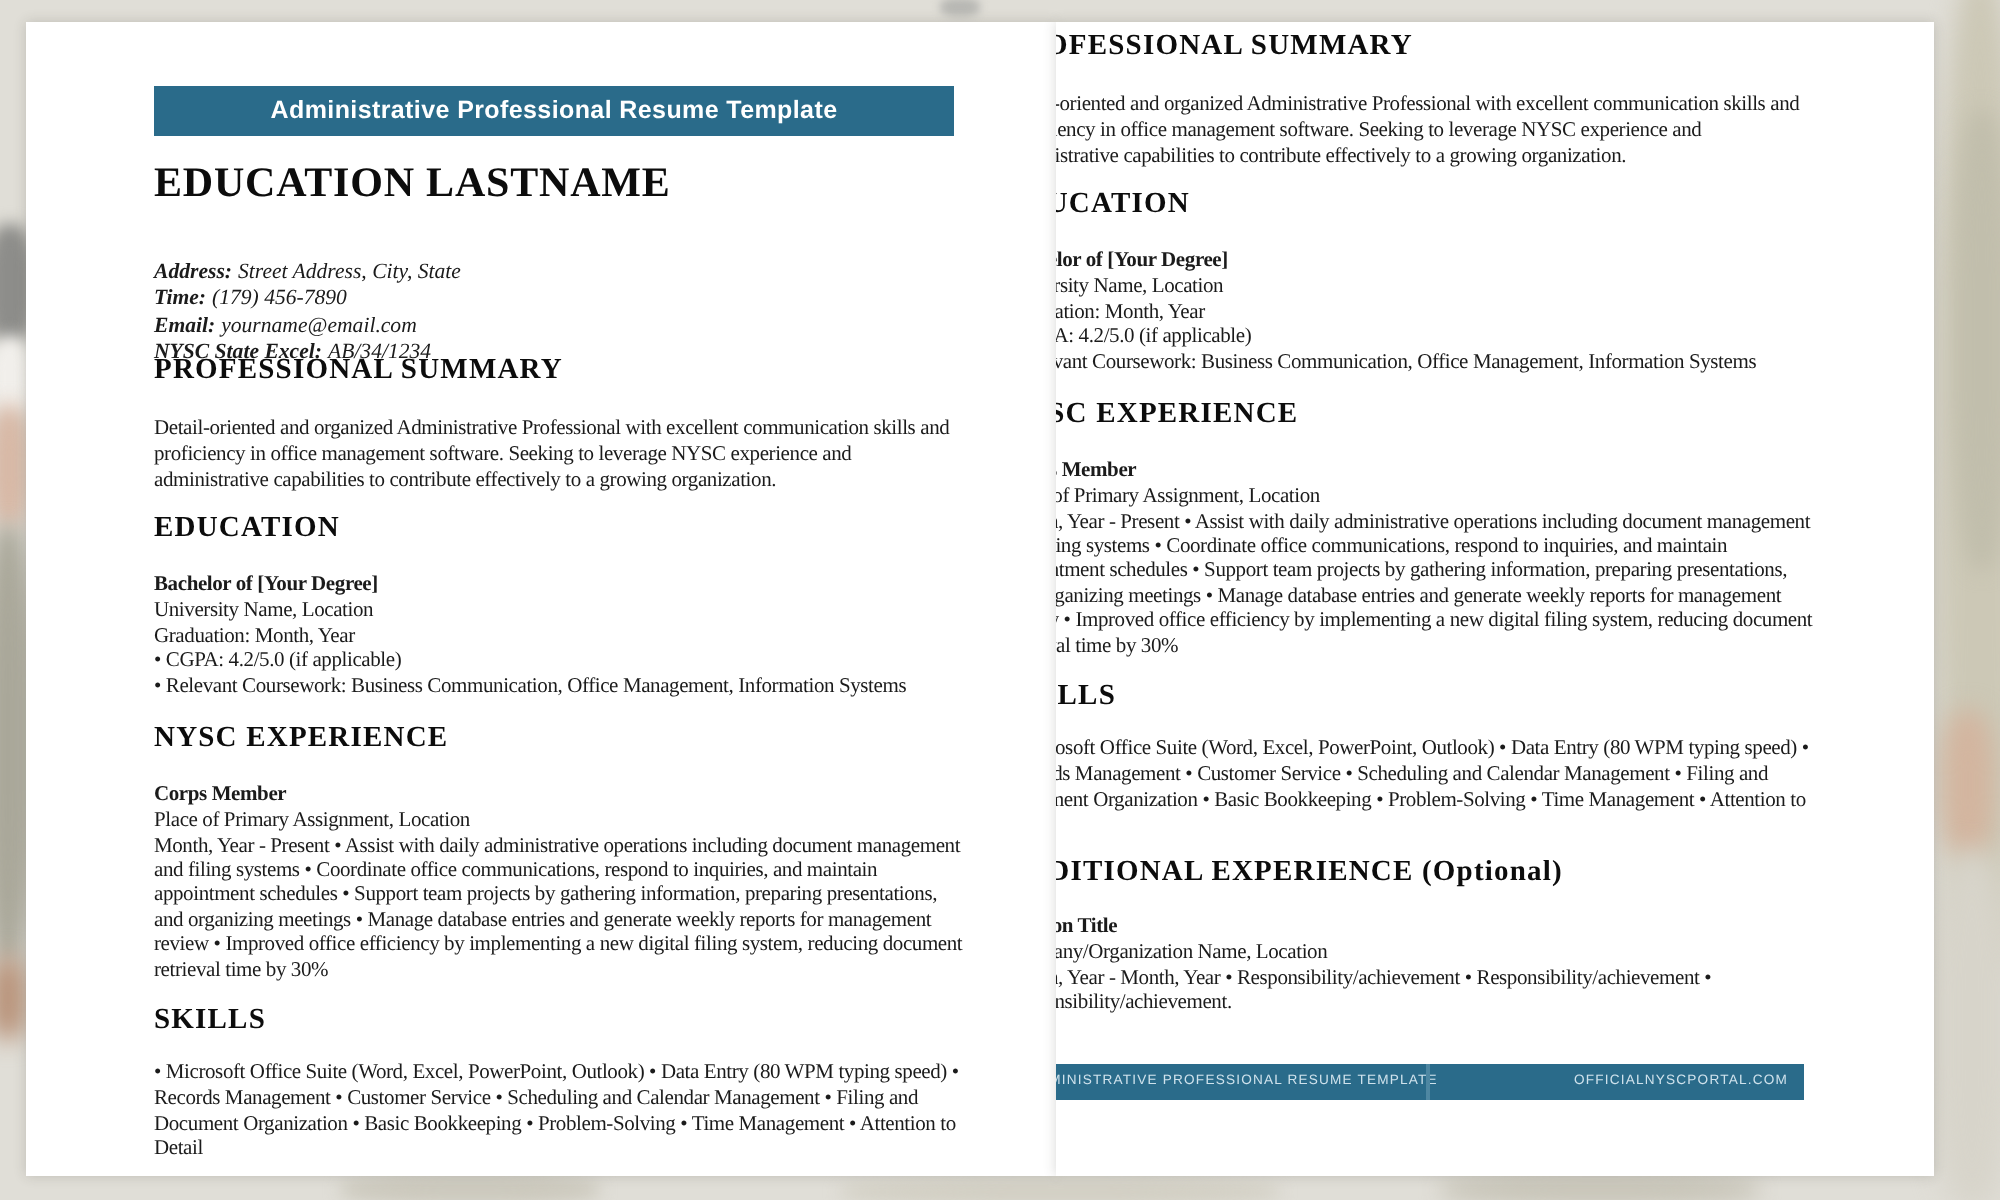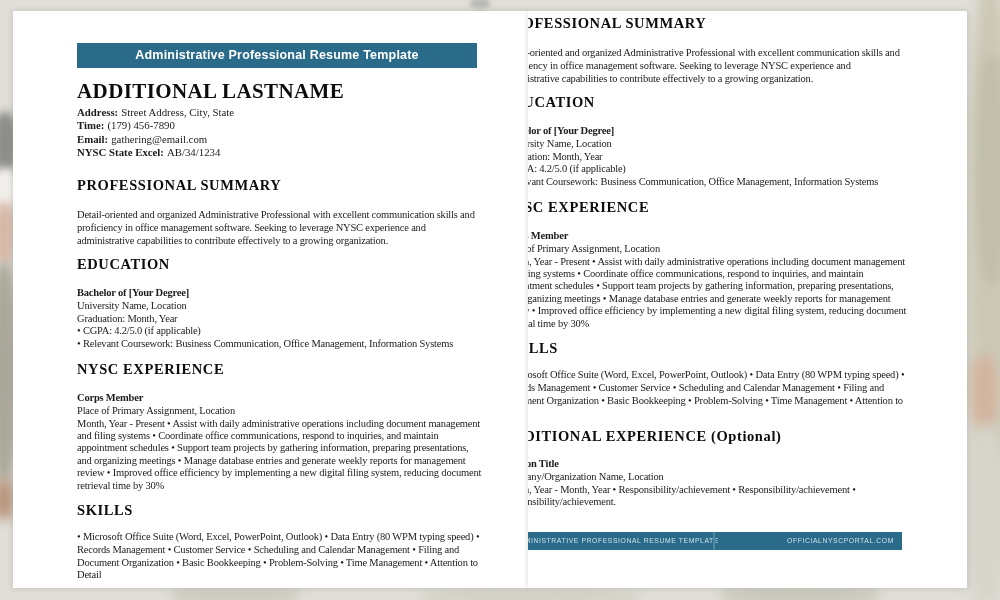--- a/index.html
+++ b/index.html
@@ -28,21 +28,21 @@
     position:absolute;left:0;top:32px;width:400px;height:25px;
     background:#2a6b8a;text-align:center;
     font-family:"Liberation Sans",sans-serif;font-weight:bold;
     font-size:12.5px;line-height:25px;color:#ffffff;letter-spacing:.2px;
   }
   .name{
     position:absolute;left:0;top:68px;margin:0;
     font-size:21px;font-weight:bold;letter-spacing:.4px;color:#0c0c0c;
     font-family:"Liberation Serif",serif;white-space:nowrap;
   }
-  .contact{position:absolute;left:0;top:95px;font-size:10.8px;line-height:13.4px;}
+  .contact{position:absolute;left:0;top:119px;font-size:10.8px;line-height:13.4px;font-style:italic;}
   .contact b{margin-right:3px;}
   .col h2{
     position:absolute;left:0;margin:0;
     font-size:14.5px;font-weight:bold;letter-spacing:.6px;color:#0c0c0c;
     white-space:nowrap;
   }
   .col p{
     position:absolute;left:0;margin:0;width:408px;
     font-size:10.5px;line-height:12.8px;letter-spacing:-.2px;
   }
@@ -81,26 +81,26 @@
   <div class="blob" style="left:720px;top:588px;width:160px;height:14px;background:#c6c3b6;filter:blur(5px);"></div>
 </div>
 
 <div class="page page-left">
   <div class="col">
 
     <div class="banner">
       <span>Administrative Professional Resume Template</span>
     </div>
 
-    <h1 class="name">ADDITIONAL LASTNAME</h1>
+    <h1 class="name">EDUCATION LASTNAME</h1>
 
     <div class="contact">
       <div><b>Address:</b><span>Street Address, City, State</span></div>
       <div><b>Time:</b><span>(179) 456-7890</span></div>
-      <div><b>Email:</b><span>gathering@email.com</span></div>
+      <div><b>Email:</b><span>yourname@email.com</span></div>
       <div><b>NYSC State Excel:</b><span>AB/34/1234</span></div>
     </div>
 
     <h2 style="top:166px">PROFESSIONAL SUMMARY</h2>
     <p style="top:198px">Detail-oriented and organized Administrative Professional with excellent communication skills and proficiency in office management software. Seeking to leverage NYSC experience and administrative capabilities to contribute effectively to a growing organization.</p>
 
     <h2 style="top:245px">EDUCATION</h2>
     <div class="block" style="top:276px">
       <div class="bold">Bachelor of [Your Degree]</div>
       <div>University Name, Location</div>

